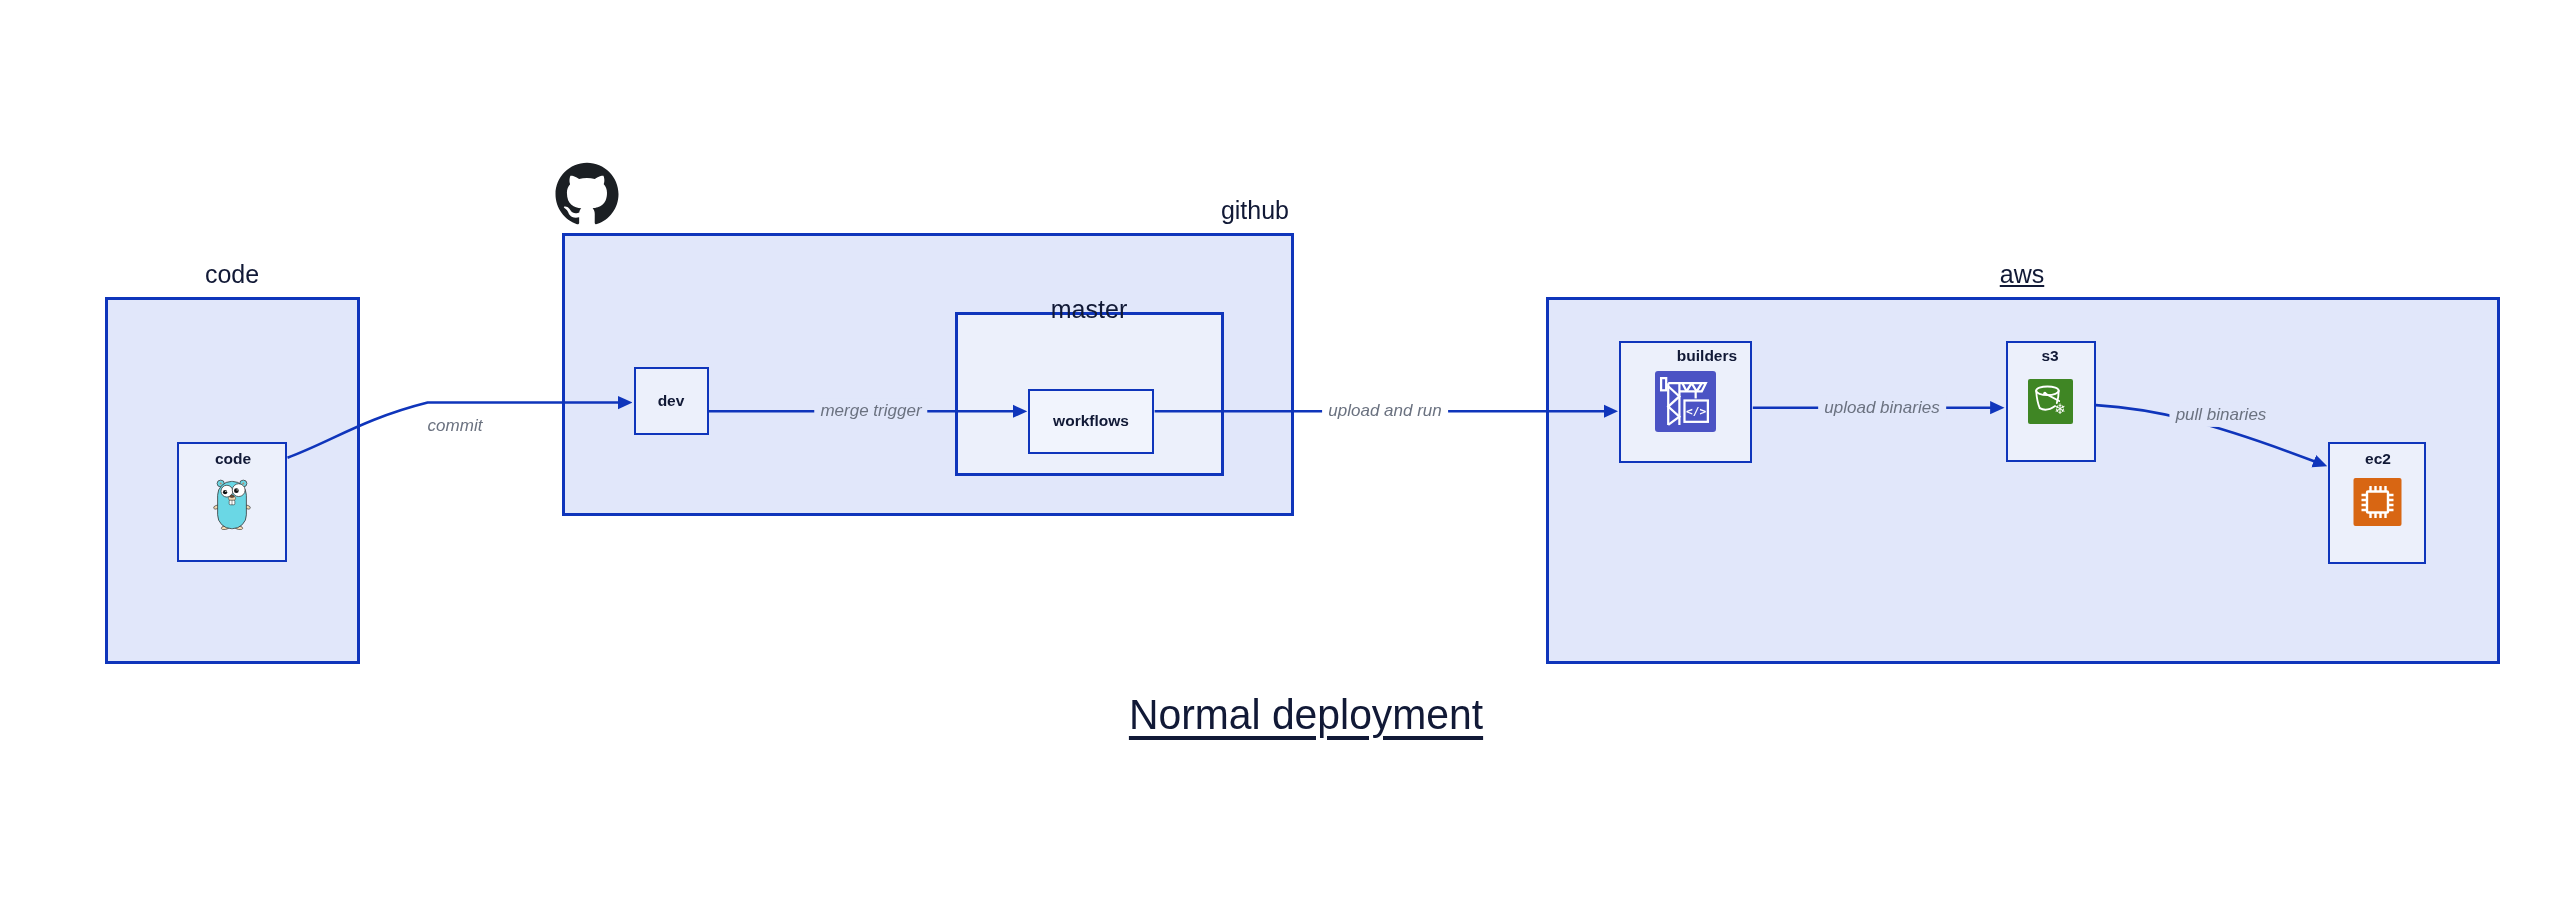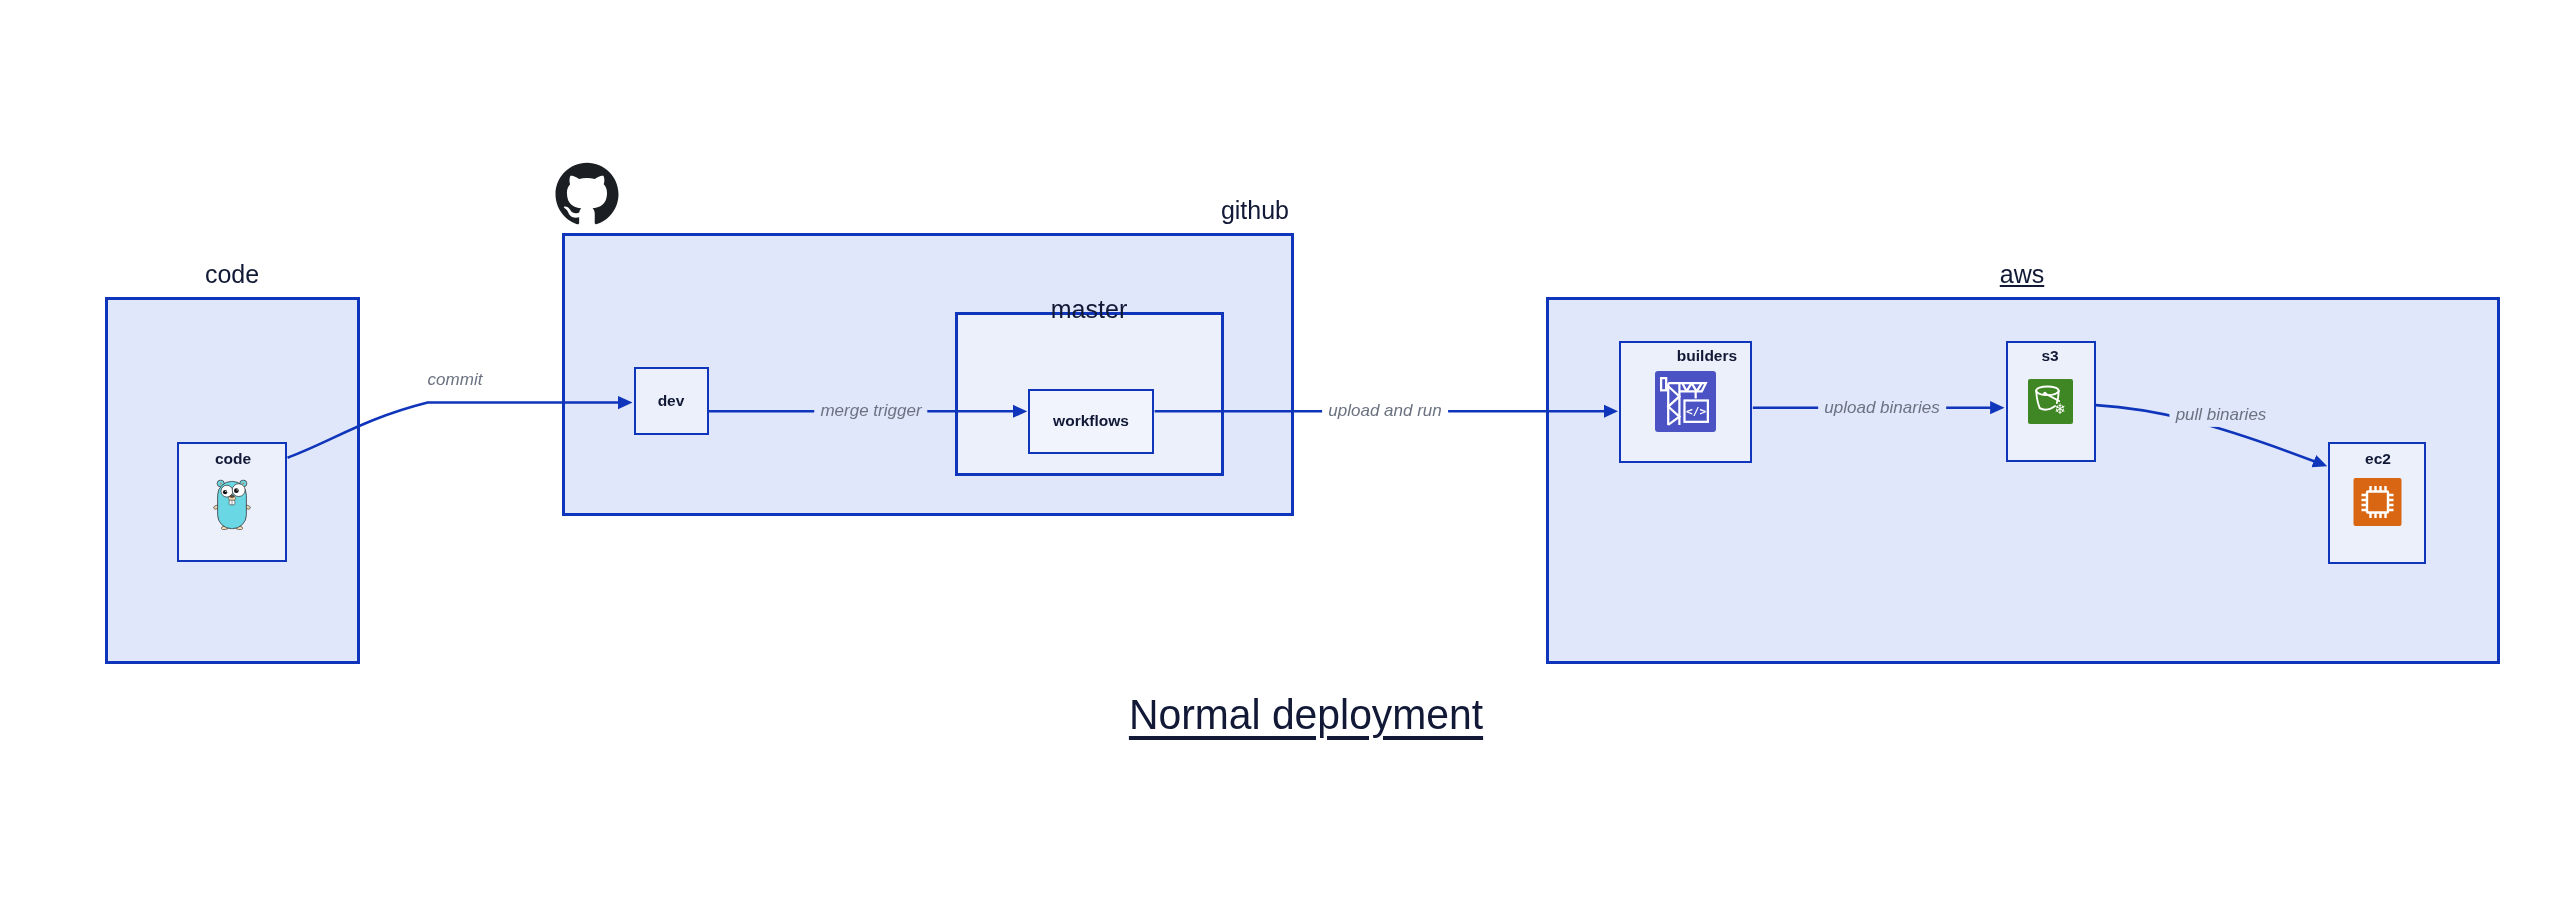--- a/index.html
+++ b/index.html
@@ -165,21 +165,21 @@
     </defs>
     <g stroke="var(--border)" stroke-width="5" fill="none">
       <path d="M558 888 C640 858 706 812 830 781 L1203 781" marker-end="url(#arrow)"></path>
       <path d="M1375 798 L1969 798" marker-end="url(#arrow)"></path>
       <path d="M2241 798 L3116 798" marker-end="url(#arrow)"></path>
       <path d="M3402 791 L3866 791" marker-end="url(#arrow)"></path>
       <path d="M4068 786 C4180 793 4290 818 4494 896" marker-end="url(#arrow)"></path>
     </g>
   </svg>
 
-  <div class="edge-label bg-white" style="left:455px;top:380px;">commit</div>
+  <div class="edge-label bg-white" style="left:455px;top:426px;">commit</div>
   <div class="edge-label bg-lav" style="left:871px;top:411px;">merge trigger</div>
   <div class="edge-label bg-white" style="left:1385px;top:411px;">upload and run</div>
   <div class="edge-label bg-lav" style="left:1882px;top:408px;">upload binaries</div>
   <div class="edge-label bg-lav" style="left:2221px;top:415px;">pull binaries</div>
 
   <div id="title">Normal deployment</div>
 
 </div>
 
 

